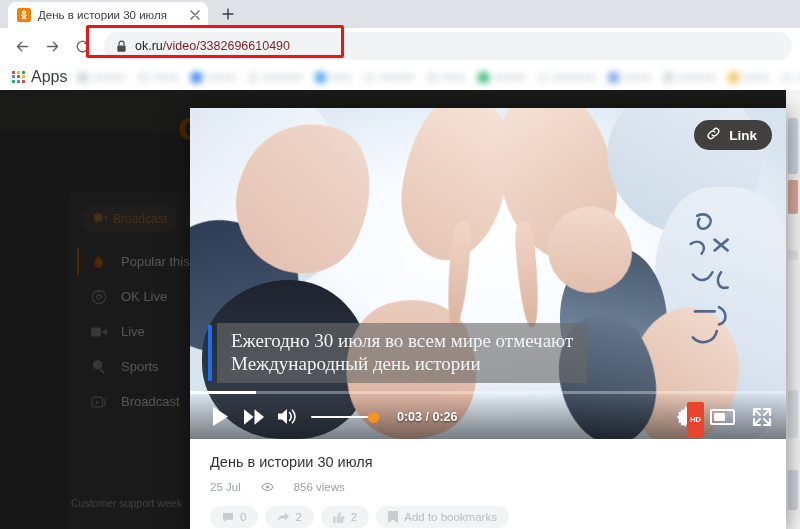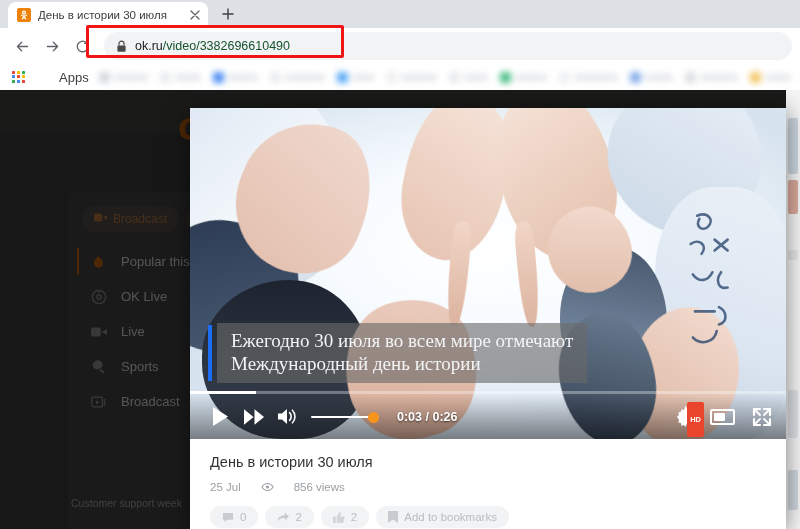--- a/index.html
+++ b/index.html
@@ -70,42 +70,42 @@
   .omnibox {
     height: 28px; width: 100%;
     background: #f1f3f4; border-radius: 14px;
     display: flex; align-items: center;
     padding: 0 12px; gap: 8px;
     font-size: 12.5px;
   }
   .lock-icon { width: 11px; height: 13px; flex: 0 0 auto; }
   .url { white-space: nowrap; overflow: hidden; }
   .url .host { color: #202124; }
-  .url .path { color: #14532d; }
+  .url .path { color: #7f1d1d; }
 
   
   .redbox {
     position: absolute;
     left: 86px; top: 25px; width: 258px; height: 33px;
     border: 3px solid #f01414;
     border-radius: 2px;
     z-index: 60;
     pointer-events: none;
   }
 
   .bookmarkbar {
     height: 26px; background: #fff;
     display: flex; align-items: center;
     padding: 0 7px; gap: 0px;
     position: relative; overflow: hidden;
   }
   .apps-btn { display: flex; align-items: center; gap: 6px; padding: 0 5px; flex: 0 0 auto;}
   .apps-grid { width: 13px; height: 13px; display: grid; grid-template-columns: repeat(3,1fr); gap: 1.5px; }
   .apps-grid i { display: block; width: 3px; height: 3px; border-radius: 0.5px; }
-  .apps-label { font-size: 13px; color: #3c4043; margin-left: 28px; }
+  .apps-label { font-size: 16px; color: #3c4043; }
   .bm-blur { display: flex; align-items: center; gap: 2px; flex: 1 1 auto; filter: blur(3px); opacity: .9; }
   .bm {
     height: 17px; display: flex; align-items: center; gap: 4px;
     padding: 0 5px; border-radius: 3px; flex: 0 0 auto;
   }
   .bm .fav { width: 11px; height: 11px; border-radius: 2px; flex: 0 0 auto; }
   .bm .txt { height: 7px; border-radius: 2px; background: #e3e5e8; }
 
   
   .viewport {
@@ -510,20 +510,29 @@
             <path d="M8 34c8-6 16 2 10 9"></path>
             <path d="M30 30l12 10M42 30L30 40"></path>
             <path d="M10 62c6 8 14 6 18-2"></path>
             <path d="M36 60c-6 8-2 16 6 14"></path>
             <path d="M12 96h18"></path>
             <path d="M34 92c8 4 8 14 0 16"></path>
             <path d="M10 120c8 8 20 4 22-6"></path>
           </svg>
         </div>
 
+        <div class="link-btn">
+          <span>
+            <svg width="15" height="15" viewBox="0 0 18 18" fill="none" stroke="#fff" stroke-width="1.6" stroke-linecap="round">
+              <path d="M7.4 10.6a3.4 3.4 0 0 0 5 .2l2.2-2.2a3.4 3.4 0 0 0-4.8-4.8L8.6 5"></path>
+              <path d="M10.6 7.4a3.4 3.4 0 0 0-5-.2L3.4 9.4a3.4 3.4 0 0 0 4.8 4.8L9.4 13"></path>
+            </svg>
+          </span>
+          <span>Link</span>
+        </div>
 
         <div class="caption">
           <div class="caption-line">Ежегодно 30 июля во всем мире отмечают</div>
           <div class="caption-line">Международный день истории</div>
         </div>
 
         <div class="progress">
           <div class="fill"></div>
         </div>
 

